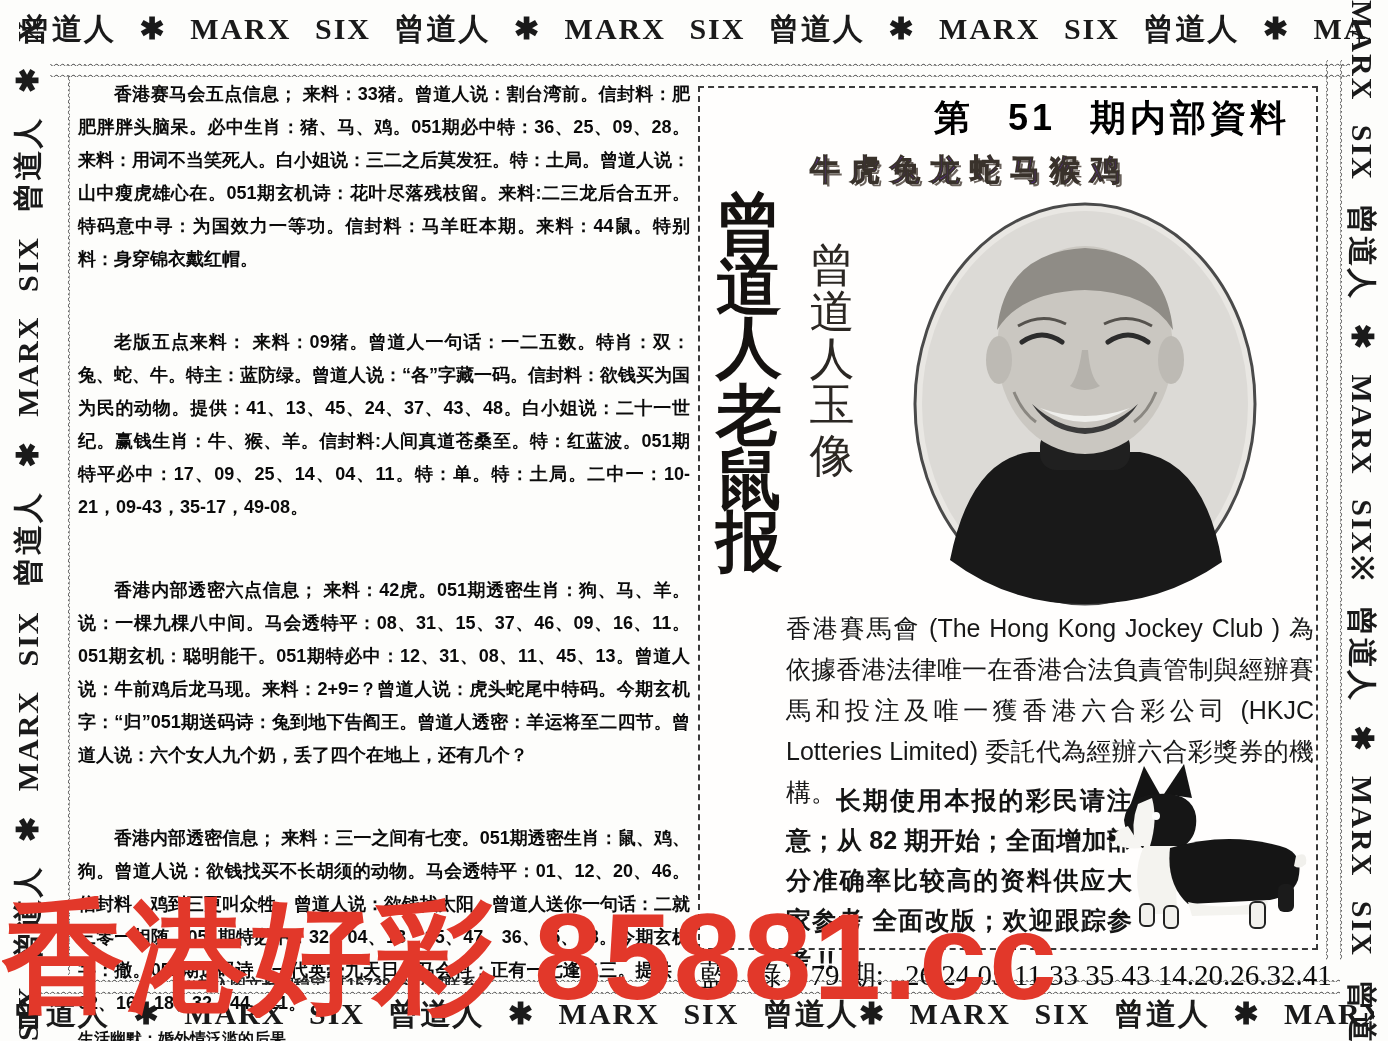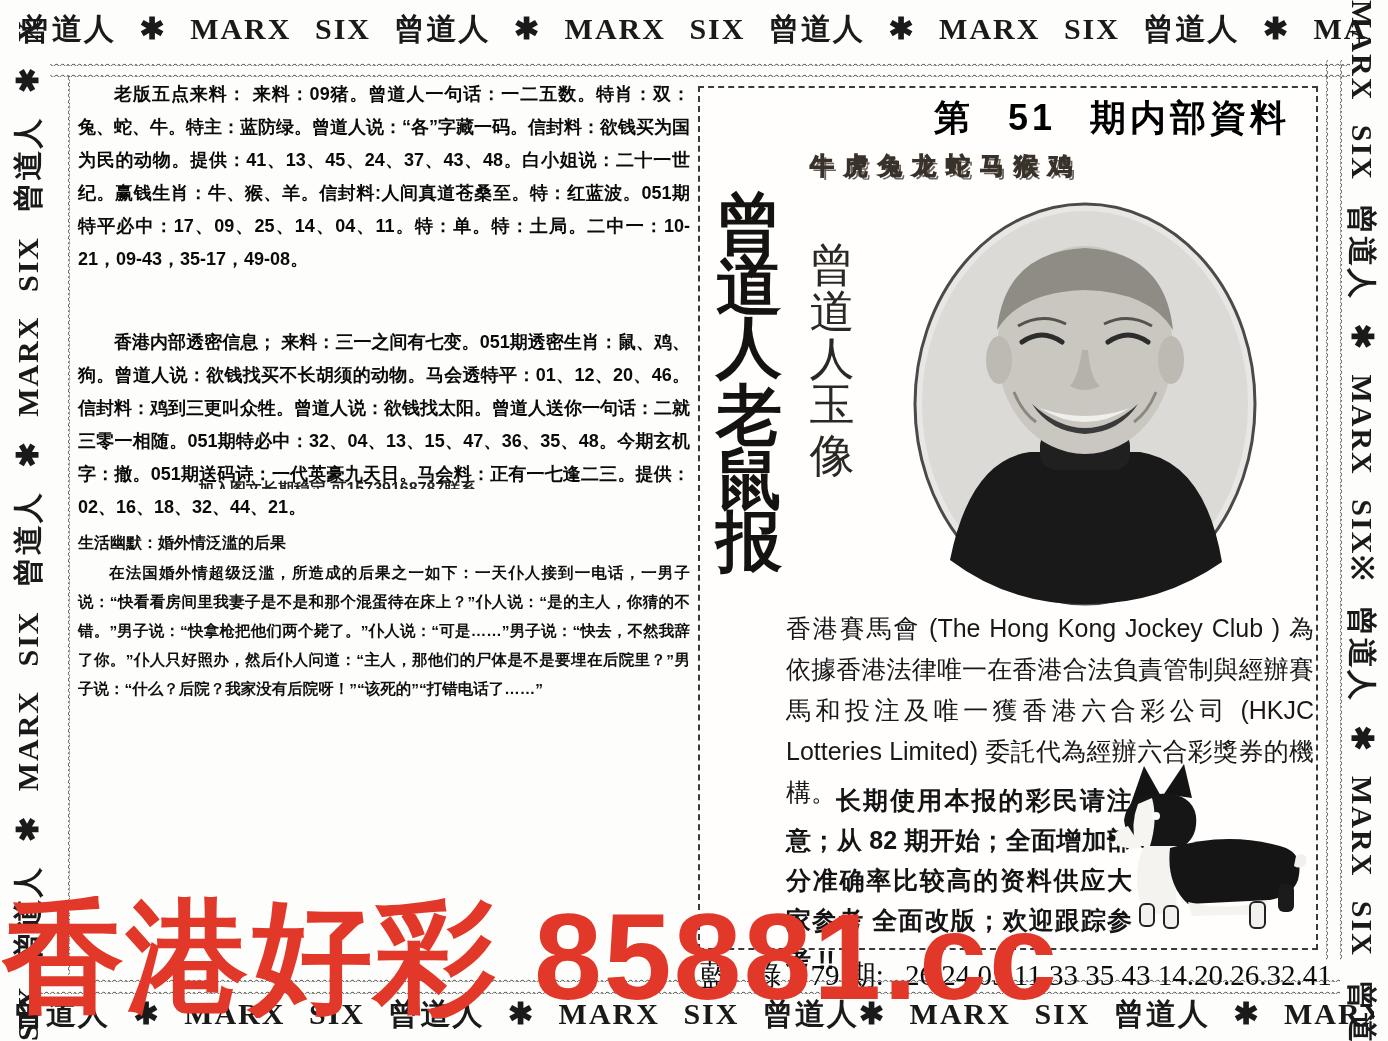--- a/index.html
+++ b/index.html
@@ -47,22 +47,22 @@
     position:absolute; left:698px; top:86px; width:620px; height:864px;
     border:2px dashed #3a3a3a; background:#fffefd;
   }
   .panel-title {
     position:absolute; left:90px; top:6px; width:500px;
     font-size:36px; font-weight:bold; letter-spacing:4px; word-spacing:20px;
     font-family:"Liberation Sans", sans-serif; color:#000;text-align:right;
   }
   .zodiac {
     position:absolute; left:110px; top:62px; width:460px;
-    font-size:24px; font-family:"Liberation Serif", serif; letter-spacing:10px;
-    color:#0f766e; -webkit-text-stroke:2px #39322b;
+    font-size:30px; font-family:"Liberation Serif", serif; letter-spacing:10px;
+    color:#6d28d9; -webkit-text-stroke:2px #39322b;
     text-shadow:3px 3px 0 rgba(70,60,52,.8);
   }
   .big-vert {
     position:absolute; left:4px; top:48px; height:805px;
     writing-mode:vertical-rl; font-family:"Liberation Serif", serif;
     font-weight:bold; font-size:66px; letter-spacing:64px; color:#151210;
   }
   .jade-vert {
     position:absolute; left:102px; top:118px; height:500px;
     writing-mode:vertical-rl; font-family:"Liberation Serif", serif;
@@ -111,21 +111,23 @@
 
   <div class="wave wave-h" style="left:50px; top:52px;">﹏﹏﹏﹏﹏﹏﹏﹏﹏﹏﹏﹏﹏﹏﹏﹏﹏﹏﹏﹏﹏﹏﹏﹏﹏﹏﹏﹏﹏﹏﹏﹏﹏﹏﹏﹏﹏﹏﹏﹏﹏﹏﹏﹏﹏﹏﹏﹏﹏﹏﹏﹏﹏﹏﹏﹏﹏﹏﹏﹏﹏﹏﹏﹏﹏﹏﹏﹏﹏﹏﹏﹏﹏﹏﹏﹏﹏﹏﹏﹏﹏﹏﹏﹏﹏﹏﹏﹏﹏﹏</div>
   <div class="wave wave-h" style="left:50px; top:63px;">﹏﹏﹏﹏﹏﹏﹏﹏﹏﹏﹏﹏﹏﹏﹏﹏﹏﹏﹏﹏﹏﹏﹏﹏﹏﹏﹏﹏﹏﹏﹏﹏﹏﹏﹏﹏﹏﹏﹏﹏﹏﹏﹏﹏﹏﹏﹏﹏﹏﹏﹏﹏﹏﹏﹏﹏﹏﹏﹏﹏﹏﹏﹏﹏﹏﹏﹏﹏﹏﹏﹏﹏﹏﹏﹏﹏﹏﹏﹏﹏﹏﹏﹏﹏﹏﹏﹏﹏﹏﹏</div>
   <div class="wave wave-h" style="left:40px; top:968px;">﹏﹏﹏﹏﹏﹏﹏﹏﹏﹏﹏﹏﹏﹏﹏﹏﹏﹏﹏﹏﹏﹏﹏﹏﹏﹏﹏﹏﹏﹏﹏﹏﹏﹏﹏﹏﹏﹏﹏﹏﹏﹏﹏﹏﹏﹏﹏﹏﹏﹏﹏﹏﹏﹏﹏﹏﹏﹏﹏﹏﹏﹏﹏﹏﹏﹏﹏﹏﹏﹏﹏﹏﹏﹏﹏﹏﹏﹏﹏﹏﹏﹏﹏﹏﹏﹏﹏﹏﹏﹏</div>
   <div class="wave wave-h" style="left:40px; top:980px;">﹏﹏﹏﹏﹏﹏﹏﹏﹏﹏﹏﹏﹏﹏﹏﹏﹏﹏﹏﹏﹏﹏﹏﹏﹏﹏﹏﹏﹏﹏﹏﹏﹏﹏﹏﹏﹏﹏﹏﹏﹏﹏﹏﹏﹏﹏﹏﹏﹏﹏﹏﹏﹏﹏﹏﹏﹏﹏﹏﹏﹏﹏﹏﹏﹏﹏﹏﹏﹏﹏﹏﹏﹏﹏﹏﹏﹏﹏﹏﹏﹏﹏﹏﹏﹏﹏﹏﹏﹏﹏</div>
   <div class="wave wave-v" style="left:56px; top:975px; transform:rotate(-90deg);">﹏﹏﹏﹏﹏﹏﹏﹏﹏﹏﹏﹏﹏﹏﹏﹏﹏﹏﹏﹏﹏﹏﹏﹏﹏﹏﹏﹏﹏﹏﹏﹏﹏﹏﹏﹏﹏﹏﹏﹏﹏﹏﹏﹏﹏﹏﹏﹏﹏﹏﹏﹏﹏﹏﹏﹏﹏﹏﹏﹏﹏﹏﹏﹏</div>
   <div class="wave wave-v" style="left:1340px; top:60px; transform:rotate(90deg);">﹏﹏﹏﹏﹏﹏﹏﹏﹏﹏﹏﹏﹏﹏﹏﹏﹏﹏﹏﹏﹏﹏﹏﹏﹏﹏﹏﹏﹏﹏﹏﹏﹏﹏﹏﹏﹏﹏﹏﹏﹏﹏﹏﹏﹏﹏﹏﹏﹏﹏﹏﹏﹏﹏﹏﹏﹏﹏﹏﹏﹏﹏﹏﹏</div>
   <div class="wave wave-v" style="left:1354px; top:60px; transform:rotate(90deg);">﹏﹏﹏﹏﹏﹏﹏﹏﹏﹏﹏﹏﹏﹏﹏﹏﹏﹏﹏﹏﹏﹏﹏﹏﹏﹏﹏﹏﹏﹏﹏﹏﹏﹏﹏﹏﹏﹏﹏﹏﹏﹏﹏﹏﹏﹏﹏﹏﹏﹏﹏﹏﹏﹏﹏﹏﹏﹏﹏﹏﹏﹏﹏﹏</div>
 
   <div class="left-col">
+    <p class="para">香港赛马会五点信息； 来料：33猪。曾道人说：割台湾前。信封料：肥肥胖胖头脑呆。必中生肖：猪、马、鸡。051期必中特：36、25、09、28。来料：用词不当笑死人。白小姐说：三二之后莫发狂。特：土局。曾道人说：山中瘦虎雄心在。051期玄机诗：花叶尽落残枝留。来料:二三龙后合五开。特码意中寻：为国效力一等功。信封料：马羊旺本期。来料：44鼠。特别料：身穿锦衣戴红帽。</p>
     <p class="para">老版五点来料： 来料：09猪。曾道人一句话：一二五数。特肖：双：兔、蛇、牛。特主：蓝防绿。曾道人说：“各”字藏一码。信封料：欲钱买为国为民的动物。提供：41、13、45、24、37、43、48。白小姐说：二十一世纪。赢钱生肖：牛、猴、羊。信封料:人间真道苍桑至。特：红蓝波。051期特平必中：17、09、25、14、04、11。特：单。特：土局。二中一：10-21，09-43，35-17，49-08。</p>
+    <p class="para">香港内部透密六点信息； 来料：42虎。051期透密生肖：狗、马、羊。说：一棵九棵八中间。马会透特平：08、31、15、37、46、09、16、11。051期玄机：聪明能干。051期特必中：12、31、08、11、45、13。曾道人说：牛前鸡后龙马现。来料：2+9=？曾道人说：虎头蛇尾中特码。今期玄机字：“归”051期送码诗：兔到地下告阎王。曾道人透密：羊运将至二四节。曾道人说：六个女人九个奶，丢了四个在地上，还有几个？</p>
     <p class="para" style="margin-bottom:0;">香港内部透密信息； 来料：三一之间有七变。051期透密生肖：鼠、鸡、狗。曾道人说：欲钱找买不长胡须的动物。马会透特平：01、12、20、46。信封料：鸡到三更叫众牲。曾道人说：欲钱找太阳。曾道人送你一句话：二就三零一相随。051期特必中：32、04、13、15、47、36、35、48。今期玄机字：撤。051期送码诗：一代英豪九天日。马会料：正有一七逢二三。提供：02、16、18、32、44、21。</p>
     <div class="clipped-line">加入图文长期稳定 可15739168787联系</div>
     <div class="humor-title">生活幽默：婚外情泛滥的后果</div>
     <p class="humor-body">在法国婚外情超级泛滥，所造成的后果之一如下：一天仆人接到一电话，一男子说：“快看看房间里我妻子是不是和那个混蛋待在床上？”仆人说：“是的主人，你猜的不错。”男子说：“快拿枪把他们两个毙了。”仆人说：“可是……”男子说：“快去，不然我辞了你。”仆人只好照办，然后仆人问道：“主人，那他们的尸体是不是要埋在后院里？”男子说：“什么？后院？我家没有后院呀！”“该死的”“打错电话了……”</p>
   </div>
 
   <div class="panel">
     <div class="panel-title">第  51   期内部資料</div>
     <div class="zodiac">牛虎兔龙蛇马猴鸡</div>
     <div class="big-vert">曾道人老鼠报</div>

